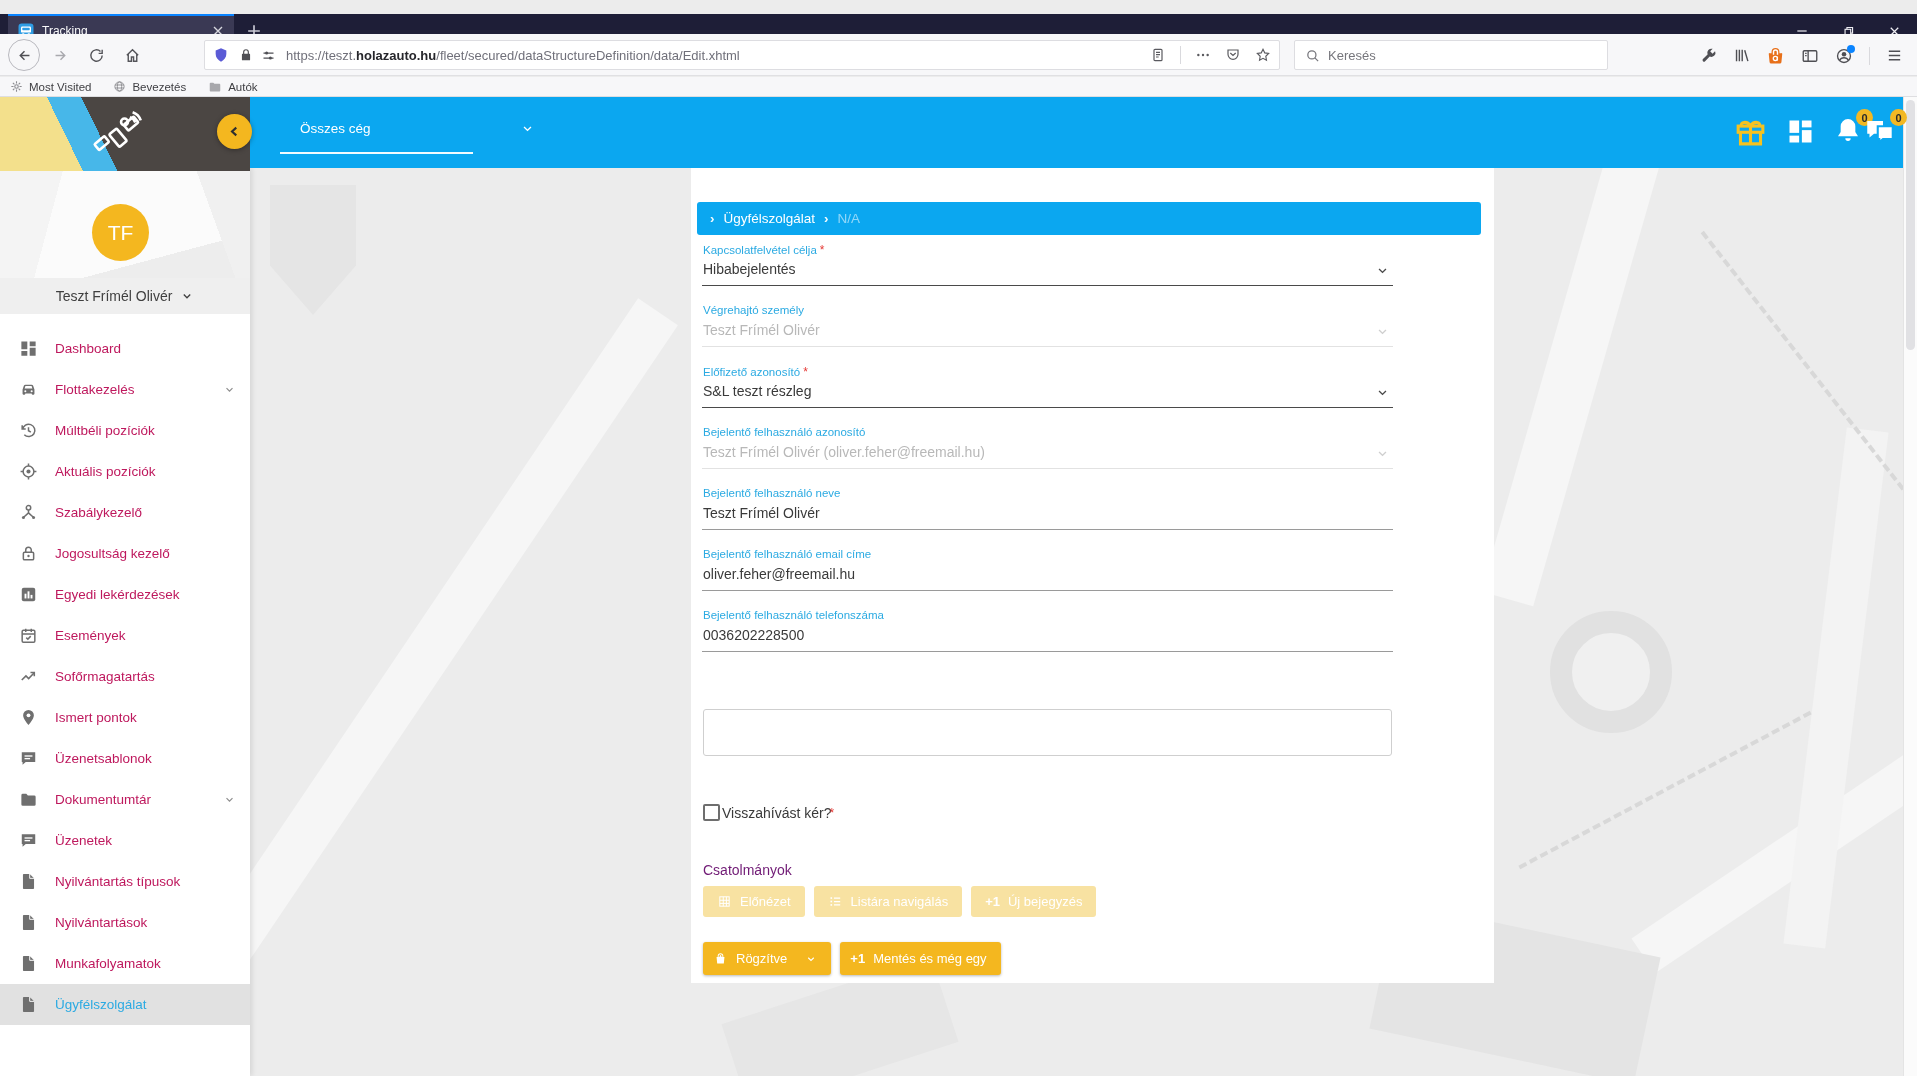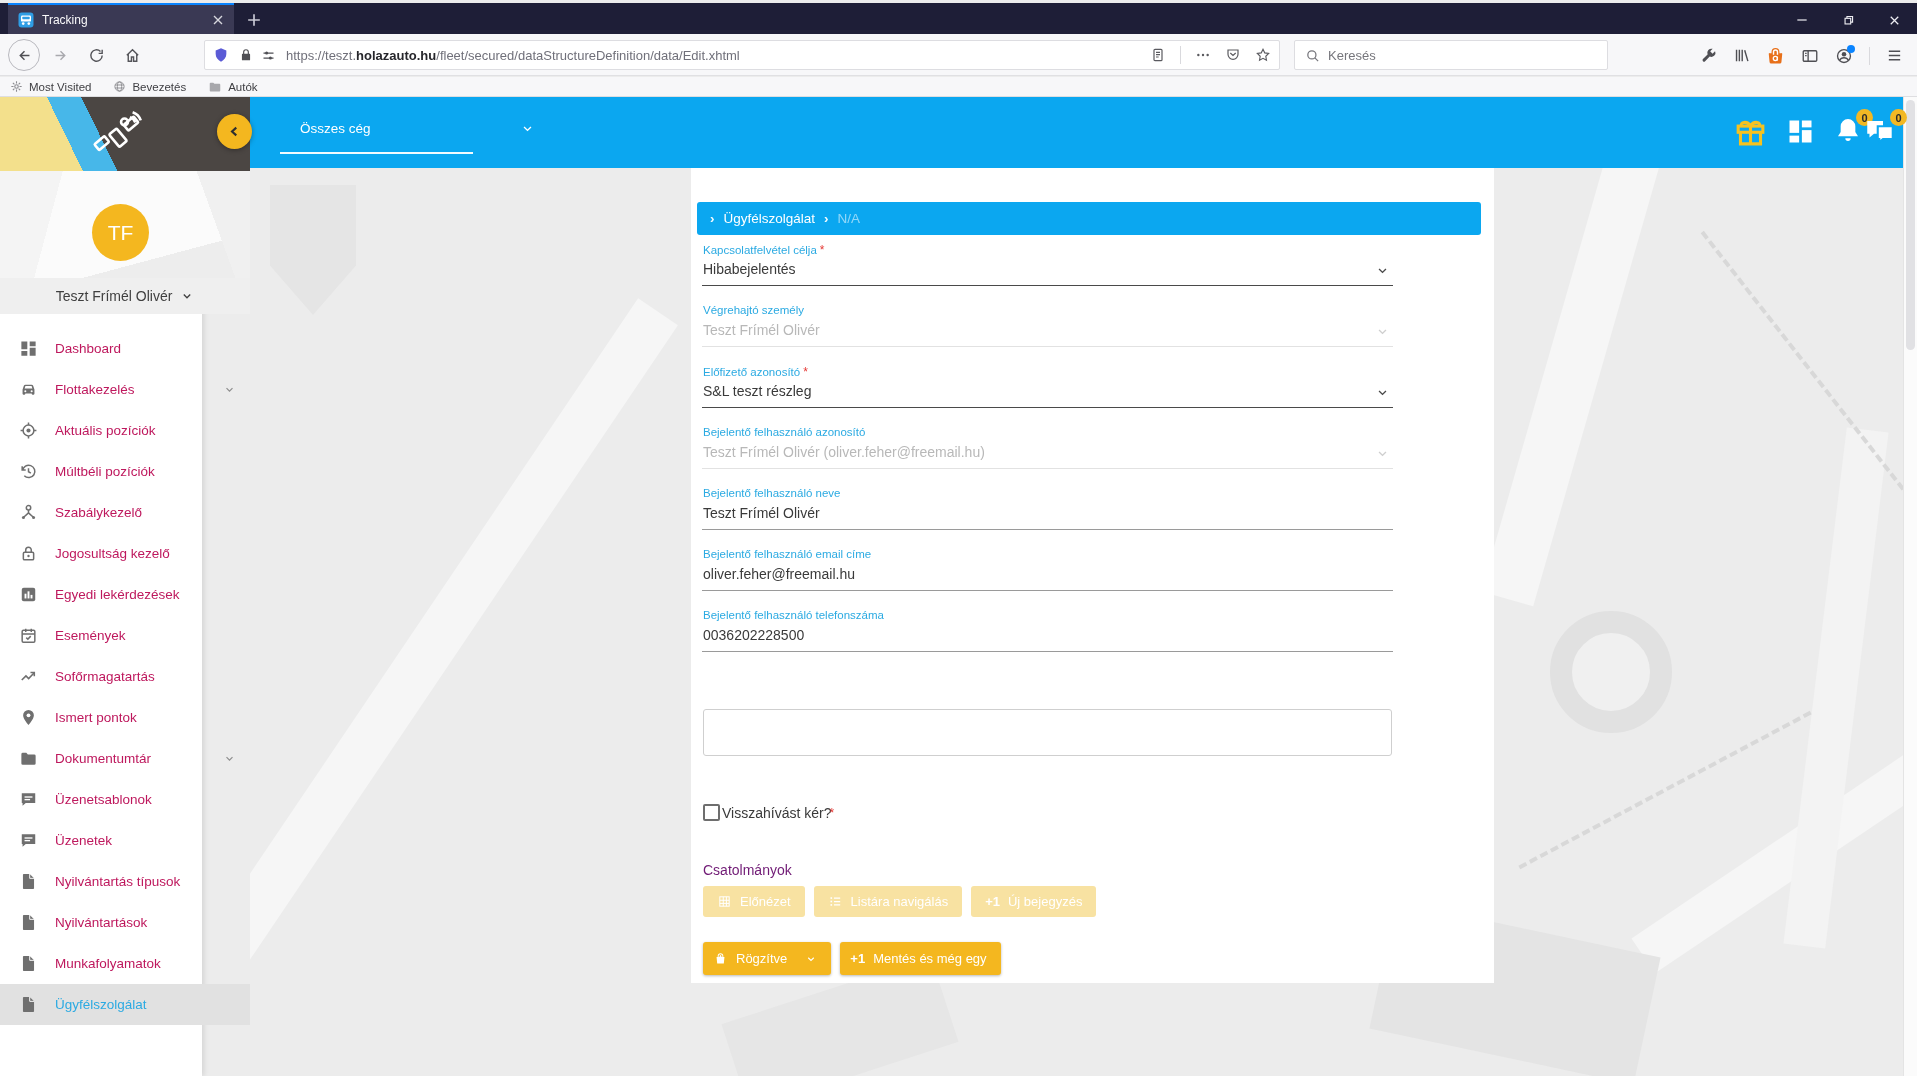--- a/index.html
+++ b/index.html
@@ -2,21 +2,21 @@
 <html><head>
 <meta charset="utf-8">
 <style>
   * { margin:0; padding:0; box-sizing:border-box; }
   html,body { width:1917px; height:1076px; overflow:hidden; background:#ECECEC;
     font-family:"Liberation Sans","DejaVu Sans",sans-serif; }
   .screen { position:relative; width:1917px; height:1076px; }
   svg { display:block; }
 
   
-  .tabbar { position:absolute; left:0; top:3px; width:1917px; height:34px; background:#1E1E37; }
+  .tabbar { position:absolute; left:0; top:14px; width:1917px; height:34px; background:#1E1E37; }
   .tab { position:absolute; left:8px; top:0; width:226px; height:34px; background:#3A3954;
          display:flex; align-items:center; padding:0 8px 0 10px; }
   .tab::before { content:""; position:absolute; left:0; top:0; width:100%; height:2px; background:#0A84FF; }
   .tab-title { flex:1; margin-left:8px; font-size:12px; color:#F9F9FA; white-space:nowrap; overflow:hidden; }
   .tab-close { color:#D7D7DE; width:16px; height:16px; }
   .newtab { position:absolute; left:244px; top:7px; width:20px; height:20px; color:#C9C9D4; }
   .winbtns { position:absolute; right:0; top:0; height:34px; display:flex; }
   .winbtn { width:46px; height:34px; display:flex; align-items:center; justify-content:center; color:#EDEDF2; }
 
   .navbar { position:absolute; left:0; top:34px; width:1917px; height:42px; background:#F7F7F9;
@@ -71,21 +71,21 @@
   .roadC { left:1330px; top:560px; width:740px; height:42px; background:#F6F6F6; transform:rotate(-34deg); }
   .roadD { left:1565px; top:260px; width:42px; height:520px; background:#F3F3F3; transform:rotate(7deg); }
   .round { left:1300px; top:443px; width:122px; height:122px; border-radius:50%; background:#F0F0F0;
            border:22px solid #E1E1E1; }
   .dash1 { left:1385px; top:200px; width:350px; border-top:4px dashed #D8D8D8; transform:rotate(52deg); }
   .dash2 { left:1250px; top:620px; width:330px; border-top:4px dashed #D8D8D8; transform:rotate(-28deg); }
   .blk1 { left:1130px; top:760px; width:270px; height:130px; background:#E4E4E4; transform:rotate(12deg); }
   .blk2 { left:480px; top:820px; width:220px; height:90px; background:#E6E6E6; transform:rotate(-18deg); }
 
   
-  .sidebar { position:absolute; left:0; top:0; width:202px; height:908px; background:#fff;
+  .sidebar { position:absolute; left:0; top:0; width:250px; height:908px; background:#fff;
              box-shadow:2px 0 5px rgba(0,0,0,.10); z-index:4; }
   .avatar-wrap { position:absolute; left:0; top:0; width:250px; height:146px; background:#FBFBFB;
     background-image:linear-gradient(105deg,#f4f4f4 22%,transparent 22%),
                      linear-gradient(250deg,#f0f0f0 18%,transparent 18%),
                      linear-gradient(165deg,transparent 62%,#ededed 62%); }
   .avatar { position:absolute; left:92px; top:36px; width:57px; height:57px; border-radius:50%;
             background:#F4B71F; color:#fff; font-size:21px; display:flex; align-items:center; justify-content:center; }
   .user-row { position:absolute; left:0; bottom:0; width:250px; height:36px; background:#EFEFEF;
               display:flex; align-items:center; justify-content:center; gap:8px; font-size:14px; color:#3F3F3F; }
   .user-row svg { color:#3F3F3F; }
@@ -581,32 +581,32 @@
               <svg>
                 <use href="#i-car"></use>
               </svg>
               <span class="lbl">Flottakezelés</span>
               <svg class="mchev">
                 <use href="#i-chev"></use>
               </svg>
             </div>
           <div class="mi">
               <svg>
+                <use href="#i-history"></use>
+              </svg>
+              <span class="lbl">Múltbéli pozíciók</span>
+            </div>
+          <div class="mi">
+              <svg>
                 <use href="#i-gps"></use>
               </svg>
               <span class="lbl">Aktuális pozíciók</span>
             </div>
           <div class="mi">
               <svg>
-                <use href="#i-history"></use>
-              </svg>
-              <span class="lbl">Múltbéli pozíciók</span>
-            </div>
-          <div class="mi">
-              <svg>
                 <use href="#i-net"></use>
               </svg>
               <span class="lbl">Szabálykezelő</span>
             </div>
           <div class="mi">
               <svg>
                 <use href="#i-lock"></use>
               </svg>
               <span class="lbl">Jogosultság kezelő</span>
             </div>
@@ -626,35 +626,35 @@
               <svg>
                 <use href="#i-trend"></use>
               </svg>
               <span class="lbl">Sofőrmagatartás</span>
             </div>
           <div class="mi">
               <svg>
                 <use href="#i-pin"></use>
               </svg>
               <span class="lbl">Ismert pontok</span>
+            </div>
+          <div class="mi">
+              <svg>
+                <use href="#i-msg"></use>
+              </svg>
+              <span class="lbl">Üzenetsablonok</span>
             </div>
           <div class="mi">
               <svg>
                 <use href="#i-folder"></use>
               </svg>
               <span class="lbl">Dokumentumtár</span>
               <svg class="mchev">
                 <use href="#i-chev"></use>
               </svg>
-            </div>
-          <div class="mi">
-              <svg>
-                <use href="#i-msg"></use>
-              </svg>
-              <span class="lbl">Üzenetsablonok</span>
             </div>
           <div class="mi">
               <svg>
                 <use href="#i-msg"></use>
               </svg>
               <span class="lbl">Üzenetek</span>
             </div>
           <div class="mi">
               <svg>
                 <use href="#i-file"></use>

